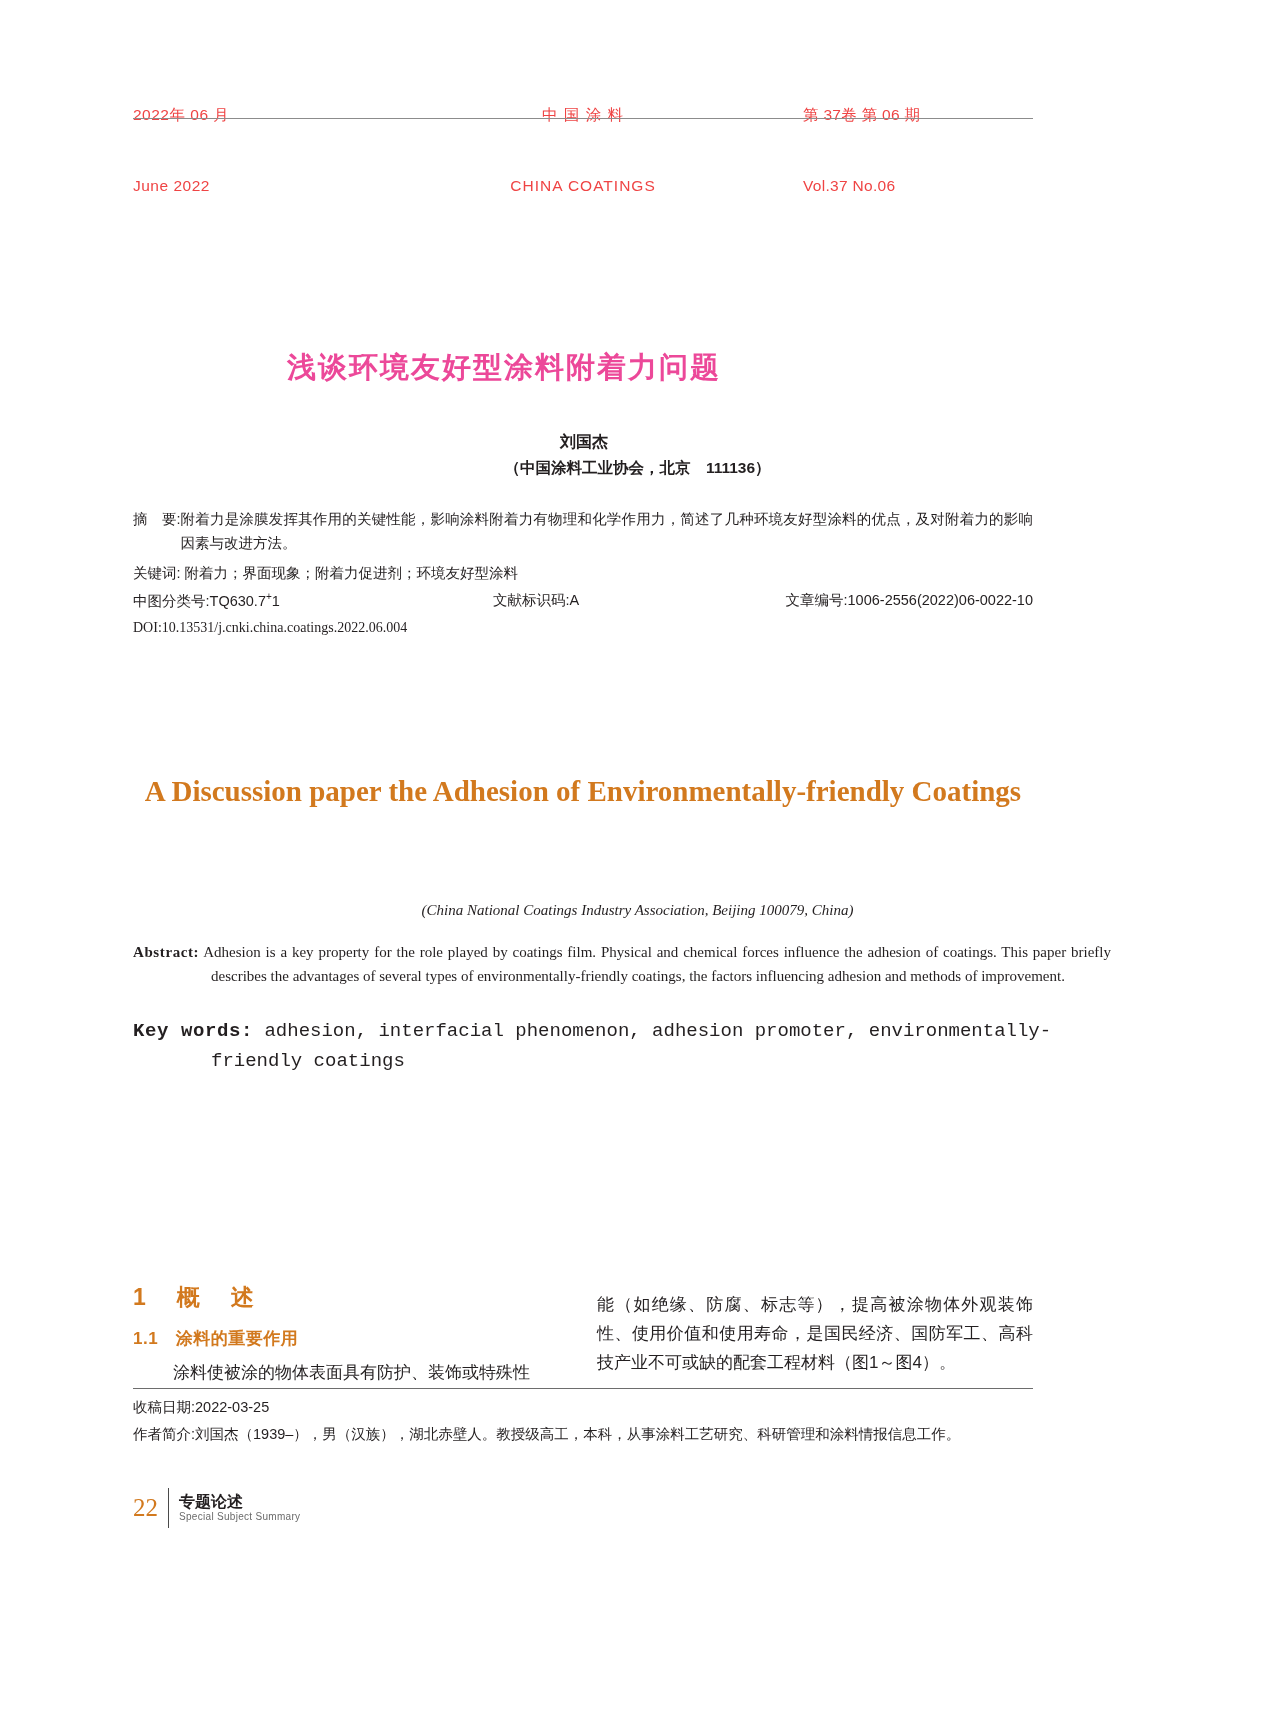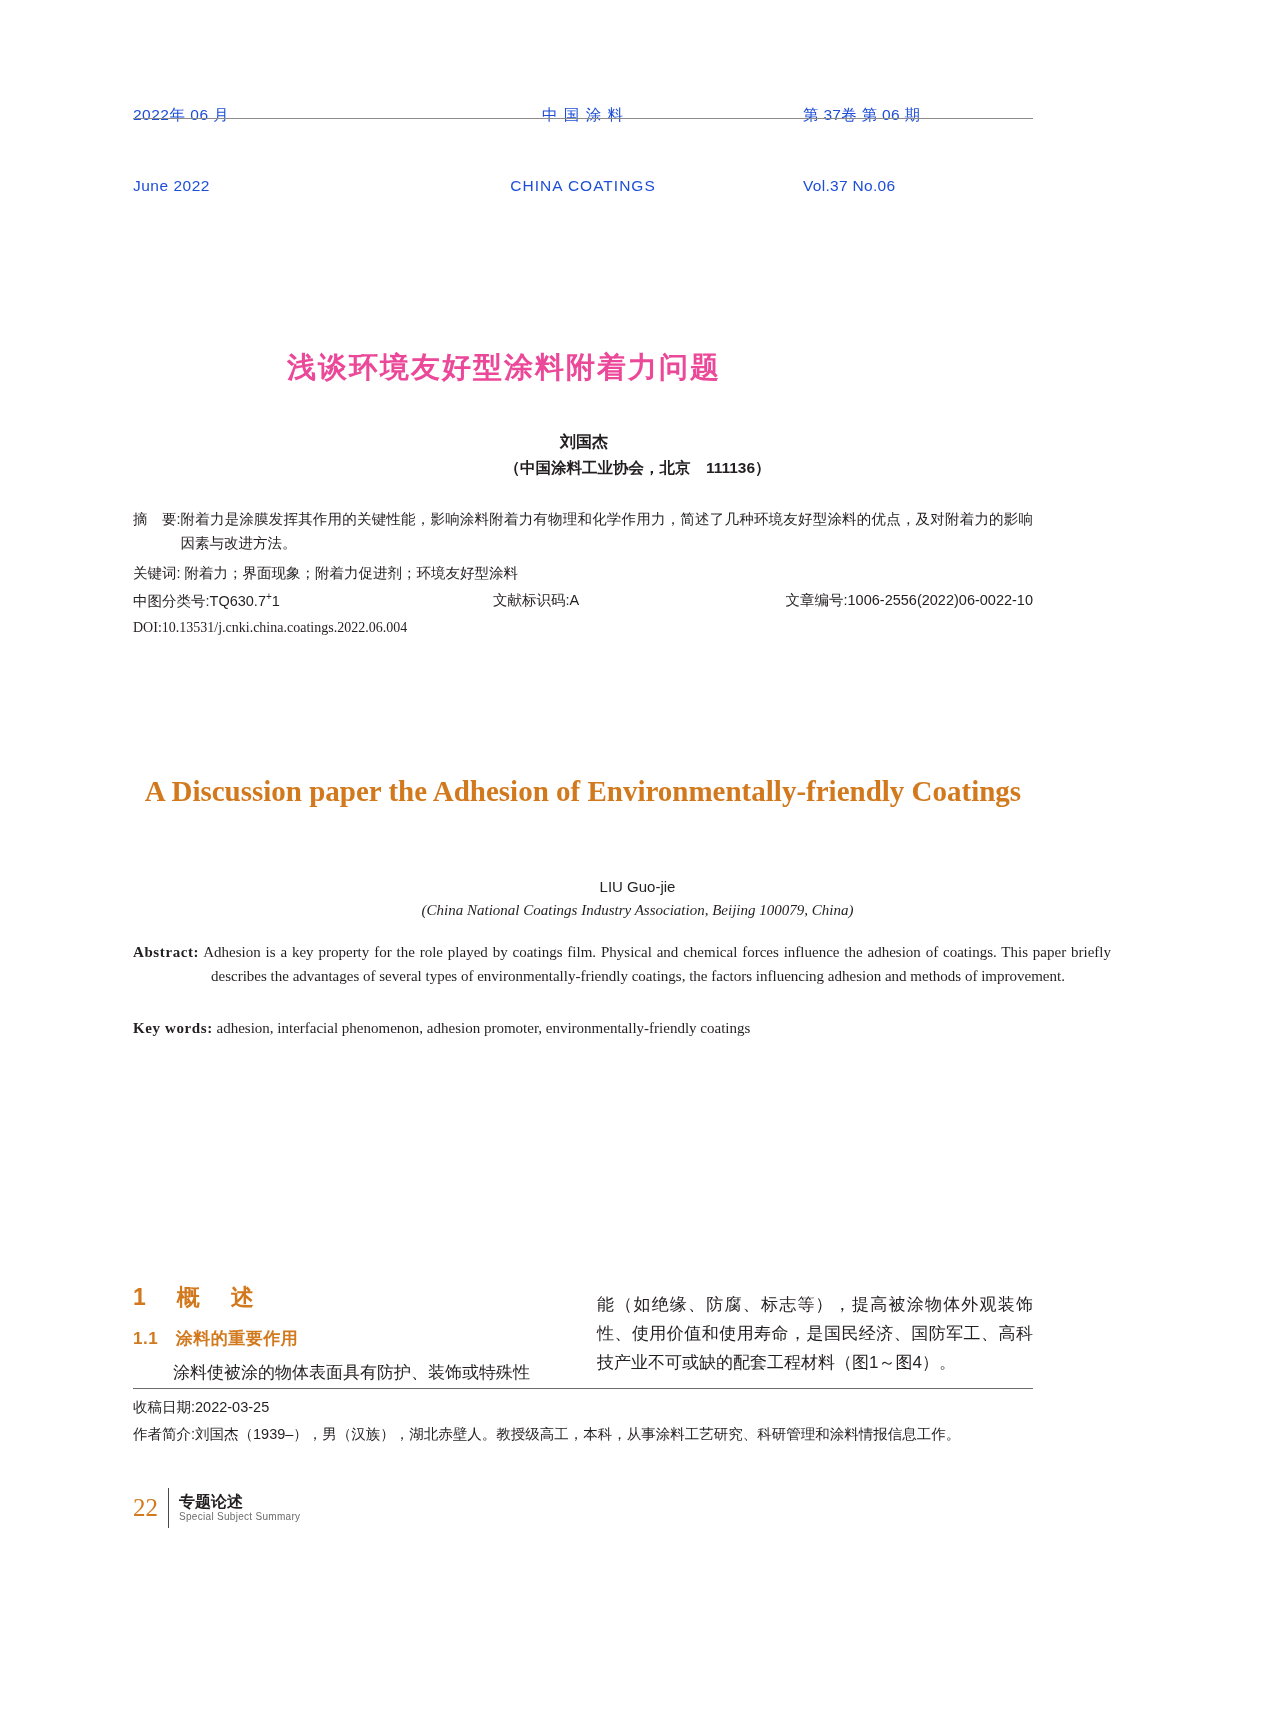--- a/index.html
+++ b/index.html
@@ -22,21 +22,21 @@
     overflow: hidden;
   }
 
   
   .header {
     position: absolute;
     left: 133px;
     top: 55px;
     width: 900px;
     font-size: 15.5px;
-    color: #1d4ed8;
+    color: #ef4444;
   }
   .header-row {
     display: flex;
     justify-content: space-between;
     align-items: baseline;
     line-height: 1.5;
   }
   .header-left { width: 230px; text-align: left; letter-spacing: 0.5px; }
   .header-center { flex: 1; text-align: center; letter-spacing: 1px; }
   .header-right { width: 230px; letter-spacing: 0.3px; margin-top: 48px; }
@@ -182,22 +182,22 @@
   }
   .hang {
     padding-left: 78px;
     text-indent: -78px;
   }
   .en-kw {
     position: absolute;
     left: 133px;
     top: 1016px;
     width: 900px;
-    font-family: Liberation Serif, serif;
-    font-size: 15px;
+    font-family: Liberation Mono, monospace;
+    font-size: 19px;
     line-height: 1.6;
     padding-left: 78px;
     text-indent: -78px;
   }
 
   
   .col-left {
     position: absolute;
     left: 133px;
     top: 1282px;
@@ -326,21 +326,20 @@
   <div class="cls-row">
     <div class="cls-a">
       <span>中图分类号:</span><span>TQ630.7</span><span class="sup">+</span><span>1</span>
     </div>
     <div class="cls-b">文献标识码:A</div>
     <div class="cls-c">文章编号:1006-2556(2022)06-0022-10</div>
   </div>
   <div class="doi">DOI:10.13531/j.cnki.china.coatings.2022.06.004</div>
 
   <div class="en-title">A Discussion paper the Adhesion of Environmentally-friendly Coatings</div>
-  <div class="en-author">LIU Guo-jie</div>
   <div class="en-affil">(China National Coatings Industry Association, Beijing 100079, China)</div>
 
   <div class="en-abs hang">
     <span class="en-abs-head">Abstract:</span><span> Adhesion is a key property for the role played by coatings film. Physical and chemical forces influence the adhesion of coatings. This paper briefly describes the advantages of several types of environmentally-friendly coatings, the factors influencing adhesion and methods of improvement.</span>
   </div>
   <div class="en-kw">
     <span class="en-abs-head">Key words:</span><span> adhesion, interfacial phenomenon, adhesion promoter, environmentally-friendly coatings</span>
   </div>
 
   <div class="col-left">

